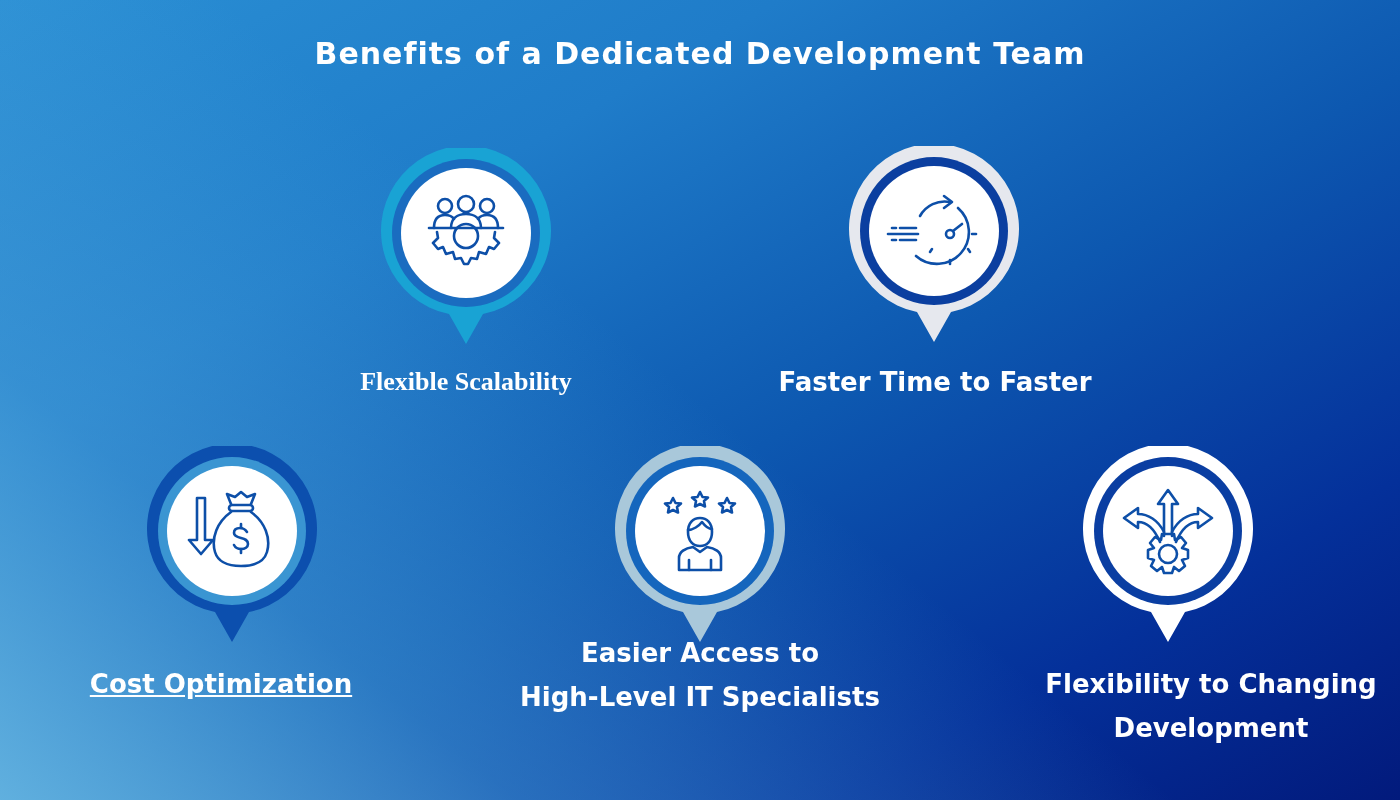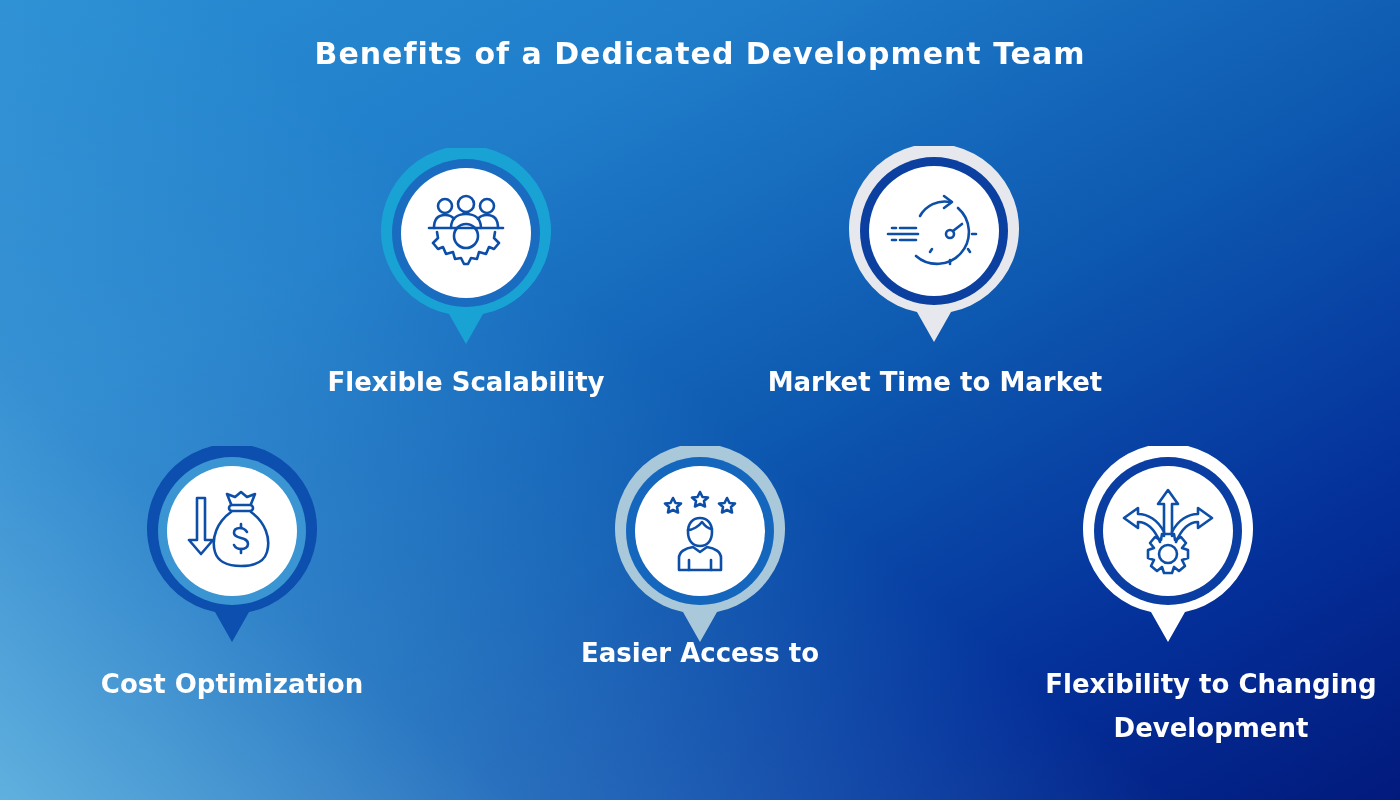--- a/index.html
+++ b/index.html
@@ -51,21 +51,21 @@
         <circle cx="66" cy="18" r="7"></circle>
       <path d="M13 40 C13 30 18 27 24 27 C28 27 31 28 33 31"></path>
       <path d="M77 40 C77 30 72 27 66 27 C62 27 59 28 57 31"></path>
       <path d="M30 40 C30 30 37 26 45 26 C53 26 60 30 60 40"></path>
       <line x1="8" y1="40" x2="82" y2="40"></line>
       <ellipse cx="45" cy="48" rx="12" ry="12"></ellipse>
       <path d="M16 44 L17 50 L12 55 L17 61 L22 59 L25 66 L32 64 L34 71 L40 70 L43 76 L47 76 L50 70 L56 71 L58 64 L65 66 L68 59 L73 61 L78 55 L73 50 L74 44"></path>
     </svg>
   </div>
 </div>
-<div class="label" style="left:296px; top:360px; width:340px;">Flexible Scalability</div>
+<div class="label" style="left:296px; top:360px; width:340px;font-family:Liberation Serif, serif;">Flexible Scalability</div>
 
 <div class="pin" style="left:849px; top:146px;">
   <svg class="pin-shape" width="170" height="196" viewBox="0 0 170 196">
     <path d="M85 196 L68 166 A85 85 0 1 1 102 166 Z" fill="#e6e8ee"></path>
     <circle cx="85" cy="85" r="74" fill="#0b3fa0"></circle>
   </svg>
   <div class="inner">
     <svg width="96" height="90" viewBox="0 0 96 90" fill="none" stroke="#0d4fa8" stroke-width="2.6" stroke-linecap="round" stroke-linejoin="round">
       <path d="M34 30 A28 28 0 0 1 64 16"></path>
       <path d="M58 10 L66 16 L58 22"></path>
@@ -77,40 +77,40 @@
       <line x1="44" y1="66" x2="46" y2="63"></line>
       <line x1="84" y1="66" x2="82" y2="63"></line>
       <line x1="6" y1="42" x2="10" y2="42"></line>
         <line x1="14" y1="42" x2="30" y2="42"></line>
       <line x1="2" y1="48" x2="32" y2="48"></line>
       <line x1="6" y1="54" x2="10" y2="54"></line>
         <line x1="14" y1="54" x2="30" y2="54"></line>
     </svg>
   </div>
 </div>
-<div class="label" style="left:740px; top:360px; width:390px;">Market Time to Market</div>
+<div class="label" style="left:740px; top:360px; width:390px;">Faster Time to Faster</div>
 
 <div class="pin" style="left:147px; top:446px;">
   <svg class="pin-shape" width="170" height="196" viewBox="0 0 170 196">
     <path d="M85 196 L68 166 A85 85 0 1 1 102 166 Z" fill="#0c4fae"></path>
     <circle cx="85" cy="85" r="74" fill="#3a95d2"></circle>
   </svg>
   <div class="inner">
     <svg width="90" height="90" viewBox="0 0 90 90" fill="none" stroke="#0d4fa8" stroke-width="2.6" stroke-linecap="round" stroke-linejoin="round">
       <path d="M10 12 L18 12 L18 54 L26 54 L14 68 L2 54 L10 54 Z"></path>
       <path d="M44 18 L40 8 L48 11 L54 6 L60 11 L68 8 L64 18"></path>
       <rect x="42" y="19" width="24" height="6" rx="3"></rect>
       <path d="M44 26 C30 36 24 52 28 66 C31 76 40 80 54 80 C68 80 77 76 80 66 C84 52 78 36 64 26"></path>
       <path d="M60 46 C58 43 56 42 53 42 C49 42 47 44 47 47 C47 50 50 51 54 52 C58 53 61 54 61 58 C61 61 58 63 54 63 C50 63 48 61 47 59"></path>
       <line x1="54" y1="38" x2="54" y2="42"></line>
         <line x1="54" y1="63" x2="54" y2="67"></line>
     </svg>
   </div>
 </div>
-<div class="label" style="left:62px; top:662px; width:340px;">Cost Optimization</div>
+<div class="label" style="left:51px; top:662px; width:340px;text-decoration:underline;">Cost Optimization</div>
 
 <div class="pin" style="left:615px; top:446px;">
   <svg class="pin-shape" width="170" height="196" viewBox="0 0 170 196">
     <path d="M85 196 L68 166 A85 85 0 1 1 102 166 Z" fill="#a9c8da"></path>
     <circle cx="85" cy="85" r="74" fill="#1566bd"></circle>
   </svg>
   <div class="inner">
     <svg width="90" height="90" viewBox="0 0 90 90" fill="none" stroke="#0d4fa8" stroke-width="2.6" stroke-linecap="round" stroke-linejoin="round">
       <path d="M18 12 L20.5 17 L26 17.5 L22 21 L23 26.5 L18 24 L13 26.5 L14 21 L10 17.5 L15.5 17 Z"></path>
       <path d="M45 6 L47.5 11 L53 11.5 L49 15 L50 20.5 L45 18 L40 20.5 L41 15 L37 11.5 L42.5 11 Z"></path>
@@ -118,20 +118,21 @@
       <path d="M33 46 C33 37 38 32 45 32 C52 32 57 37 57 46 C57 55 52 60 45 60 C38 60 33 55 33 46 Z"></path>
       <path d="M33 44 C38 44 44 40 47 36 C50 40 53 43 57 43"></path>
       <path d="M24 84 L24 72 C24 66 30 62 38 61 L45 66 L52 61 C60 62 66 66 66 72 L66 84 Z"></path>
       <line x1="34" y1="74" x2="34" y2="84"></line>
         <line x1="56" y1="74" x2="56" y2="84"></line>
     </svg>
   </div>
 </div>
 <div class="label" style="left:480px; top:631px; width:440px;">
   <div>Easier Access to</div>
+  <div>High-Level IT Specialists</div>
 </div>
 
 <div class="pin" style="left:1083px; top:446px;">
   <svg class="pin-shape" width="170" height="196" viewBox="0 0 170 196">
     <path d="M85 196 L68 166 A85 85 0 1 1 102 166 Z" fill="#ffffff"></path>
     <circle cx="85" cy="85" r="74" fill="#0a3ea2"></circle>
   </svg>
   <div class="inner">
     <svg width="96" height="90" viewBox="0 0 96 90" fill="none" stroke="#0d4fa8" stroke-width="2.6" stroke-linecap="round" stroke-linejoin="round">
       <path d="M44 50 L44 18 L38 18 L48 4 L58 18 L52 18 L52 50"></path>

